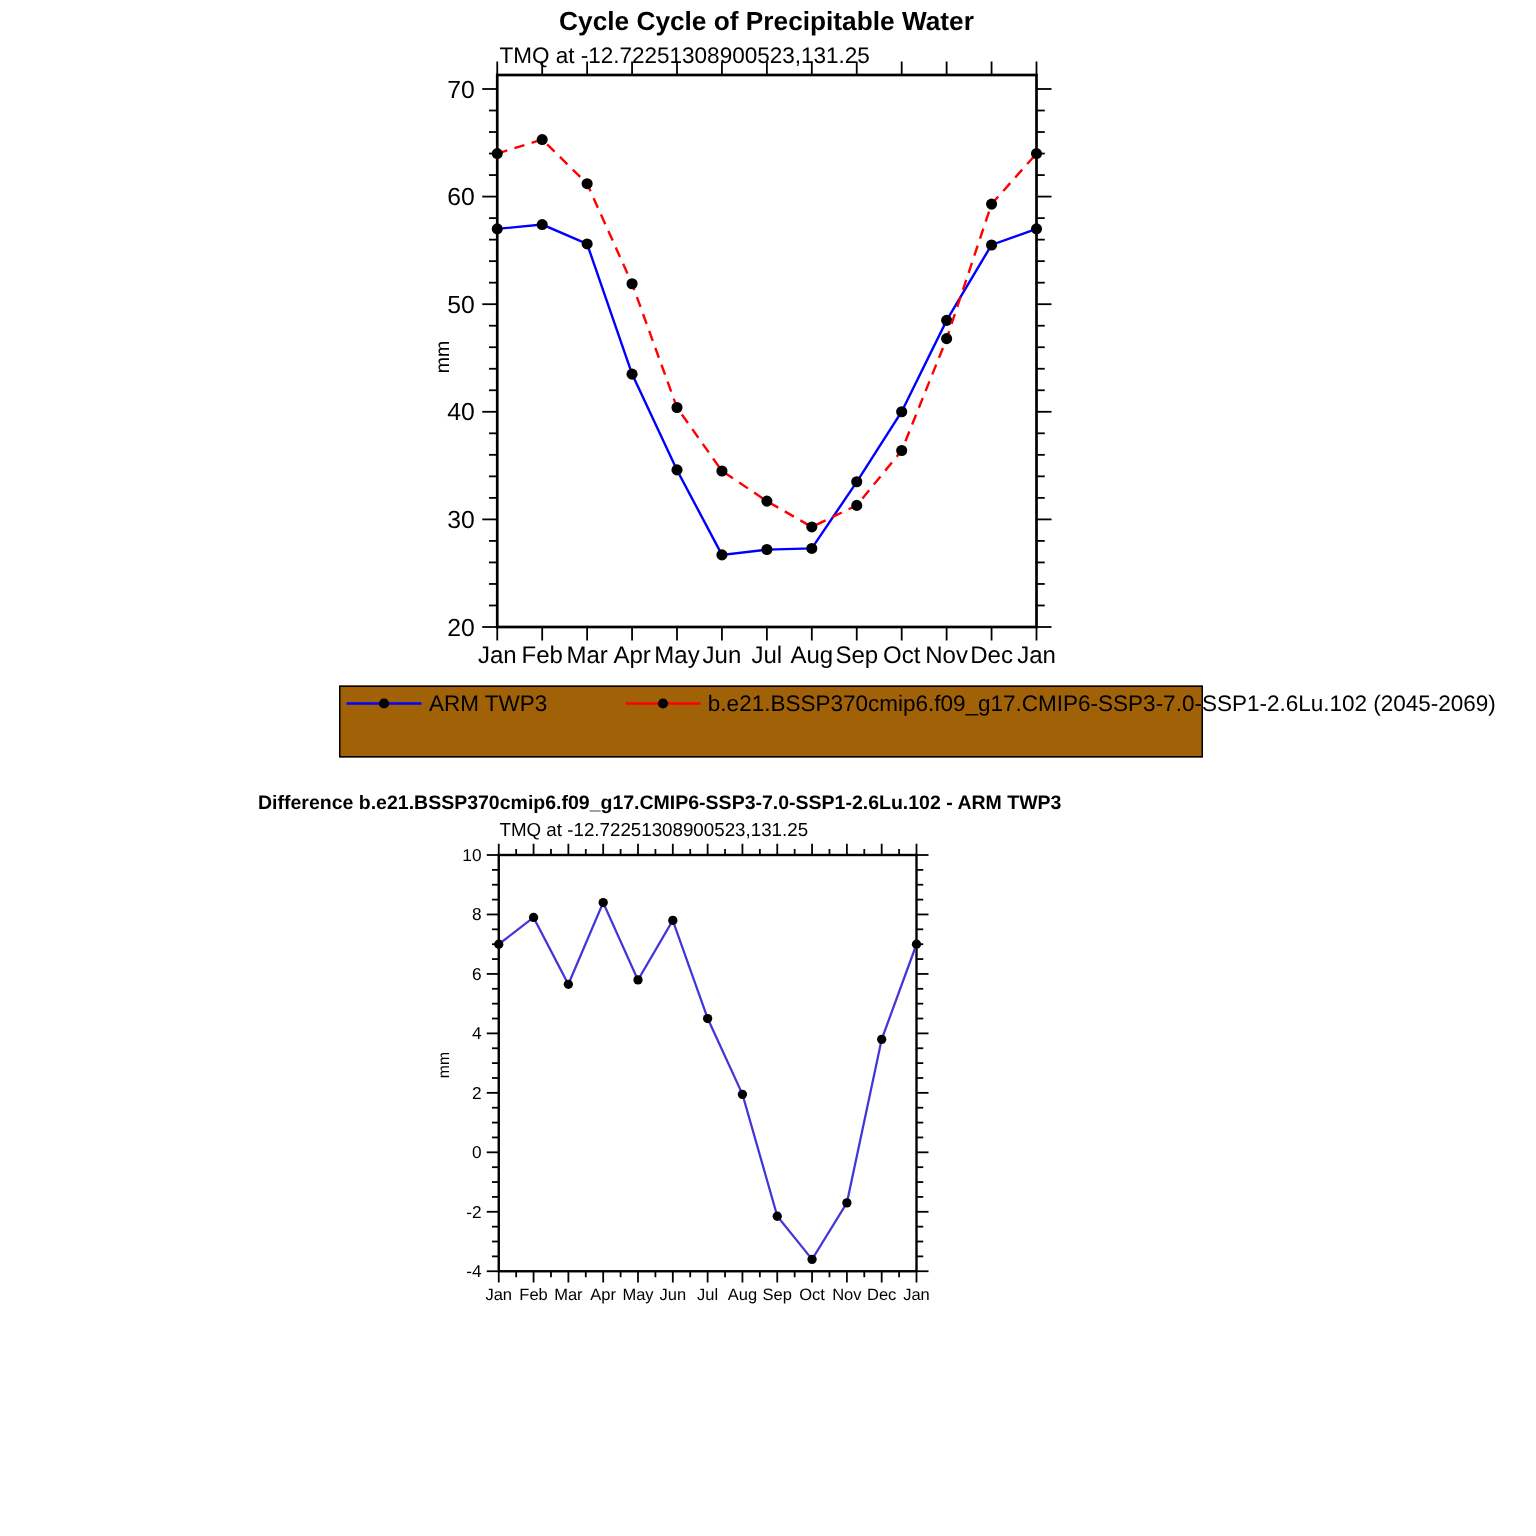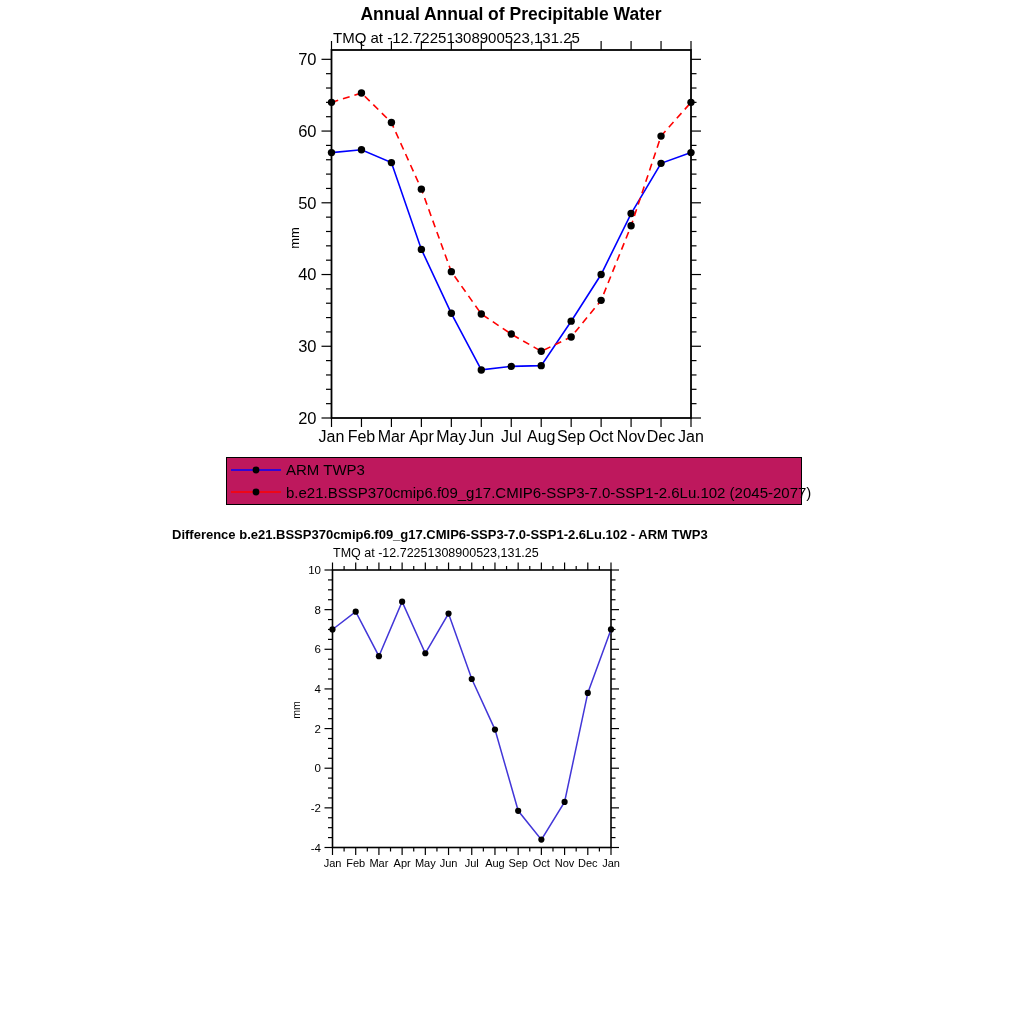--- a/index.html
+++ b/index.html
@@ -8,21 +8,21 @@
   .abs{position:absolute;}
   .t1-title{left:331px;top:4px;width:360px;text-align:center;font-size:17.5px;font-weight:bold;white-space:nowrap;}
   .t1-sub{left:333px;top:29px;font-size:15px;white-space:nowrap;}
   .t2-title{left:172px;top:527px;width:600px;text-align:left;font-size:13px;font-weight:bold;white-space:nowrap;}
   .t2-sub{left:333px;top:546px;font-size:12.5px;white-space:nowrap;}
   .ylab1{left:279px;top:225px;width:30px;height:26px;display:flex;align-items:center;justify-content:center;
          font-size:13px;transform:rotate(-90deg);}
   .ylab2{left:281px;top:697px;width:30px;height:26px;display:flex;align-items:center;justify-content:center;
          font-size:10.5px;transform:rotate(-90deg);}
   .legend{left:226px;top:457px;width:576px;height:48px;border:1.4px solid #000;box-sizing:border-box;
-          display:flex;flex-direction:column;justify-content:space-evenly;background:#be185d;}
+          display:flex;flex-direction:row;justify-content:space-evenly;background:#a16207;gap:48px;}
   .lrow{display:flex;align-items:center;height:22px;}
   .lrow svg{margin-left:2px;flex:0 0 auto;}
   .lrow span{font-size:15px;margin-left:3px;white-space:nowrap;}
   svg.chartsvg{left:0;top:0;}
 </style>
 </head>
 <body>
 
 <div class="page">
 
@@ -316,38 +316,38 @@
             <circle cx="518.1666666666666" cy="810.8303571428571" r="3.1"></circle>
             <circle cx="541.375" cy="839.5714285714286" r="3.1"></circle>
             <circle cx="564.5833333333334" cy="801.9107142857143" r="3.1"></circle>
             <circle cx="587.7916666666666" cy="692.8928571428571" r="3.1"></circle>
             <circle cx="611" cy="629.4642857142858" r="3.1"></circle>
           </g>
         </g>
       </g>
     </svg>
 
-  <div class="abs t1-title">Annual Annual of Precipitable Water</div>
+  <div class="abs t1-title">Cycle Cycle of Precipitable Water</div>
   <div class="abs t1-sub">TMQ at -12.72251308900523,131.25</div>
   <div class="abs ylab1">mm</div>
 
   <div class="abs legend">
     <div class="lrow">
       <svg width="54" height="12">
         <line x1="2" y1="6" x2="52" y2="6" stroke-width="1.6" stroke="#0000ff"></line>
         <circle cx="27" cy="6" r="3.4" fill="#000000"></circle>
       </svg>
       <span>ARM TWP3</span>
     </div>
     <div class="lrow">
       <svg width="54" height="12">
         <line x1="2" y1="6" x2="52" y2="6" stroke-width="1.6" stroke="#ff0000"></line>
         <circle cx="27" cy="6" r="3.4" fill="#000000"></circle>
       </svg>
-      <span>b.e21.BSSP370cmip6.f09_g17.CMIP6-SSP3-7.0-SSP1-2.6Lu.102 (2045-2077)</span>
+      <span>b.e21.BSSP370cmip6.f09_g17.CMIP6-SSP3-7.0-SSP1-2.6Lu.102 (2045-2069)</span>
     </div>
   </div>
 
   <div class="abs t2-title">Difference b.e21.BSSP370cmip6.f09_g17.CMIP6-SSP3-7.0-SSP1-2.6Lu.102 - ARM TWP3</div>
   <div class="abs t2-sub">TMQ at -12.72251308900523,131.25</div>
   <div class="abs ylab2">mm</div>
 
 </div>
 
 </body></html>

